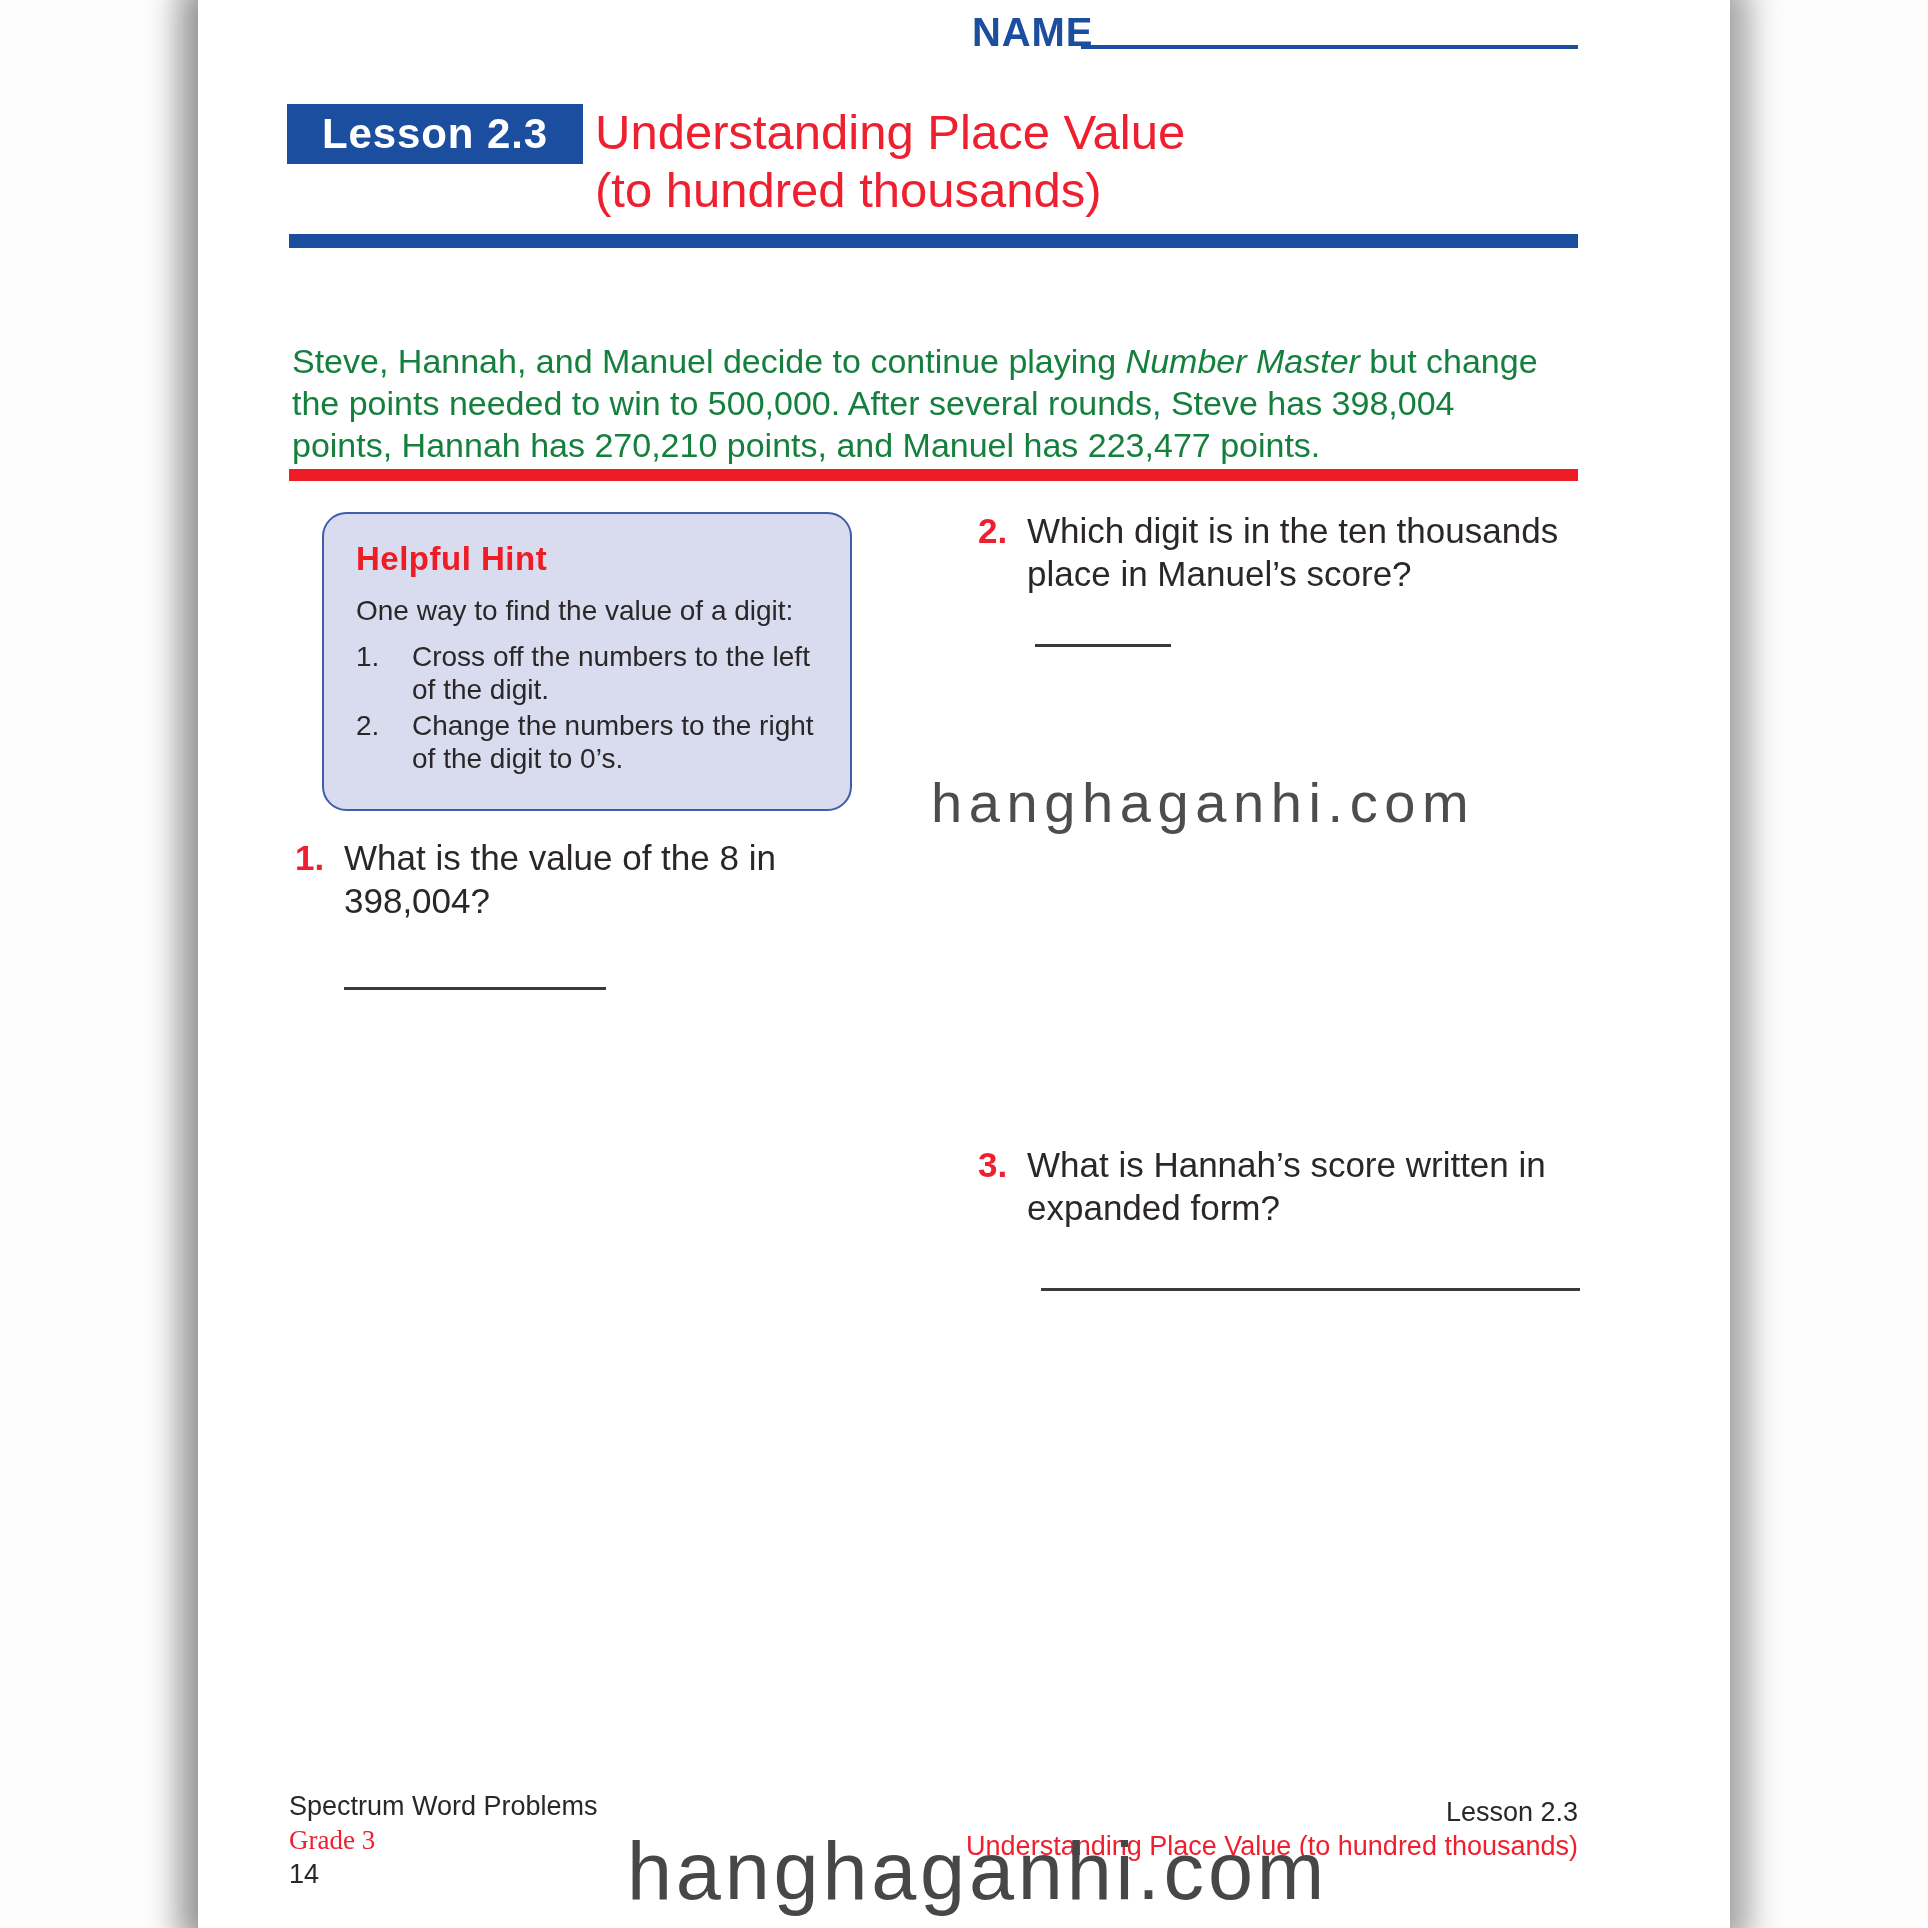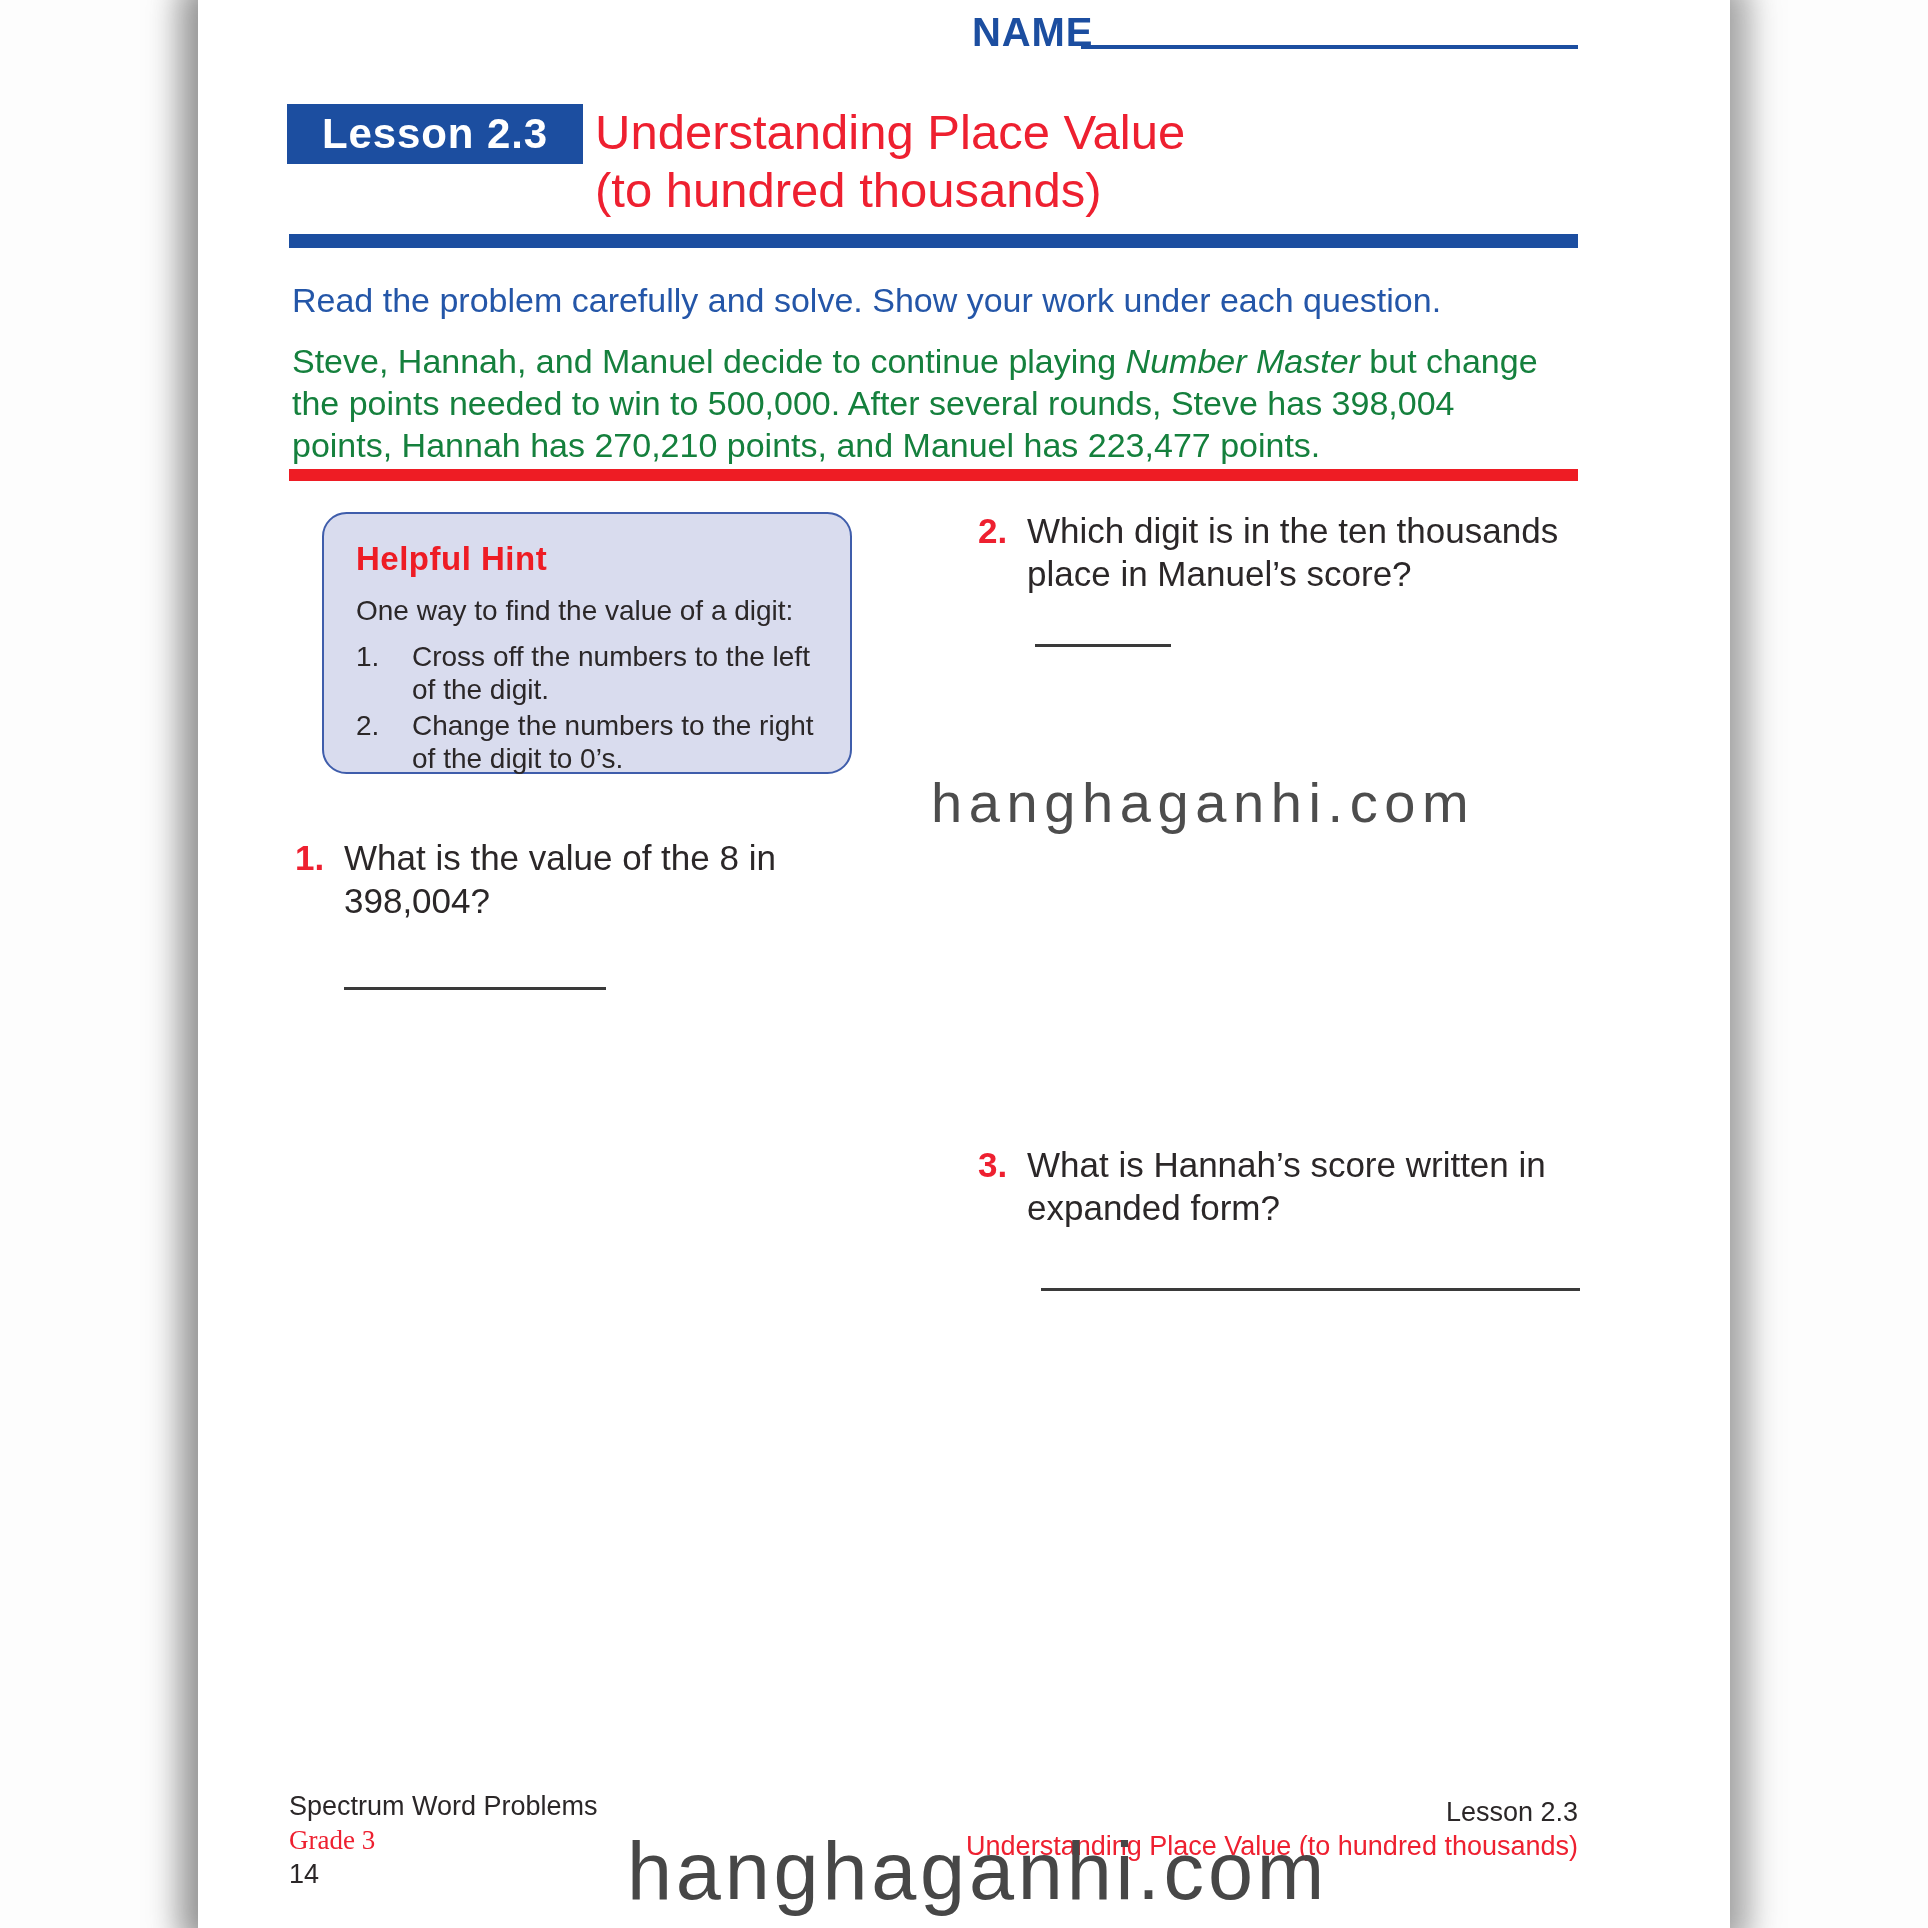--- a/index.html
+++ b/index.html
@@ -16,21 +16,21 @@
                 font-size:42px;font-weight:bold;text-align:center;line-height:60px;letter-spacing:0.9px;}
   .title1{left:397px;top:132px;color:#ee2030;font-size:49px;font-weight:500;}
   .title2{left:397px;top:190px;color:#ee2030;font-size:49px;font-weight:500;}
   .rule-blue{left:91px;top:262px;width:1289px;height:14px;background:#1c4ea0;}
   
   .instruction{left:94px;top:309px;color:#2456a8;font-size:34px;font-weight:500;}
   .problem{left:94px;top:368px;color:#15803d;font-size:34px;font-weight:400;}
   .pline{line-height:42px;white-space:nowrap;}
   .rule-red{left:91px;top:497px;width:1289px;height:12.2px;background:#ee1c24;}
   
-  .hint-box{left:124px;top:540px;width:530px;height:262px;background:#d9dcee;border:2.8px solid #3f5dab;
+  .hint-box{left:124px;top:540px;width:530px;height:299px;background:#d9dcee;border:2.8px solid #3f5dab;
             border-radius:24.5px;box-sizing:border-box;padding:26px 0 0 32px;}
   .hint-title{color:#ee1c24;font-size:33px;font-weight:bold;letter-spacing:0.5px;}
   .hint-intro{margin-top:17px;color:#2b2728;font-size:28px;font-weight:500;}
   .hint-step{display:flex;margin-top:13px;color:#2b2728;font-size:28px;font-weight:500;line-height:33px;}
   .hint-step:last-child{margin-top:2.8px;}
   .step-num{width:40px;flex:0 0 40px;}
   .step-text{white-space:pre-line;margin-left:16px;}
   
   .q{display:flex;color:#2b2728;font-size:35px;font-weight:500;line-height:43px;}
   .q-num{color:#ee2030;font-weight:bold;flex:0 0 49px;}
@@ -59,21 +59,20 @@
   <div class="page">
 
     <span class="abs name-label">NAME</span>
     <span class="abs name-line"></span>
 
     <div class="abs lesson-badge">Lesson 2.3</div>
     <div class="abs title1">Understanding Place Value</div>
     <div class="abs title2">(to hundred thousands)</div>
     <div class="abs rule-blue"></div>
 
-    <div class="abs instruction">Read the problem carefully and solve. Show your work under each question.</div>
 
     <div class="abs problem">
       <div class="pline"><span>Steve, Hannah, and Manuel decide to continue playing </span><i>Number Master</i><span> but change</span></div>
       <div class="pline">the points needed to win to 500,000. After several rounds, Steve has 398,004</div>
       <div class="pline">points, Hannah has 270,210 points, and Manuel has 223,477 points.</div>
     </div>
 
     <div class="abs rule-red"></div>
 
     <div class="abs hint-box">

